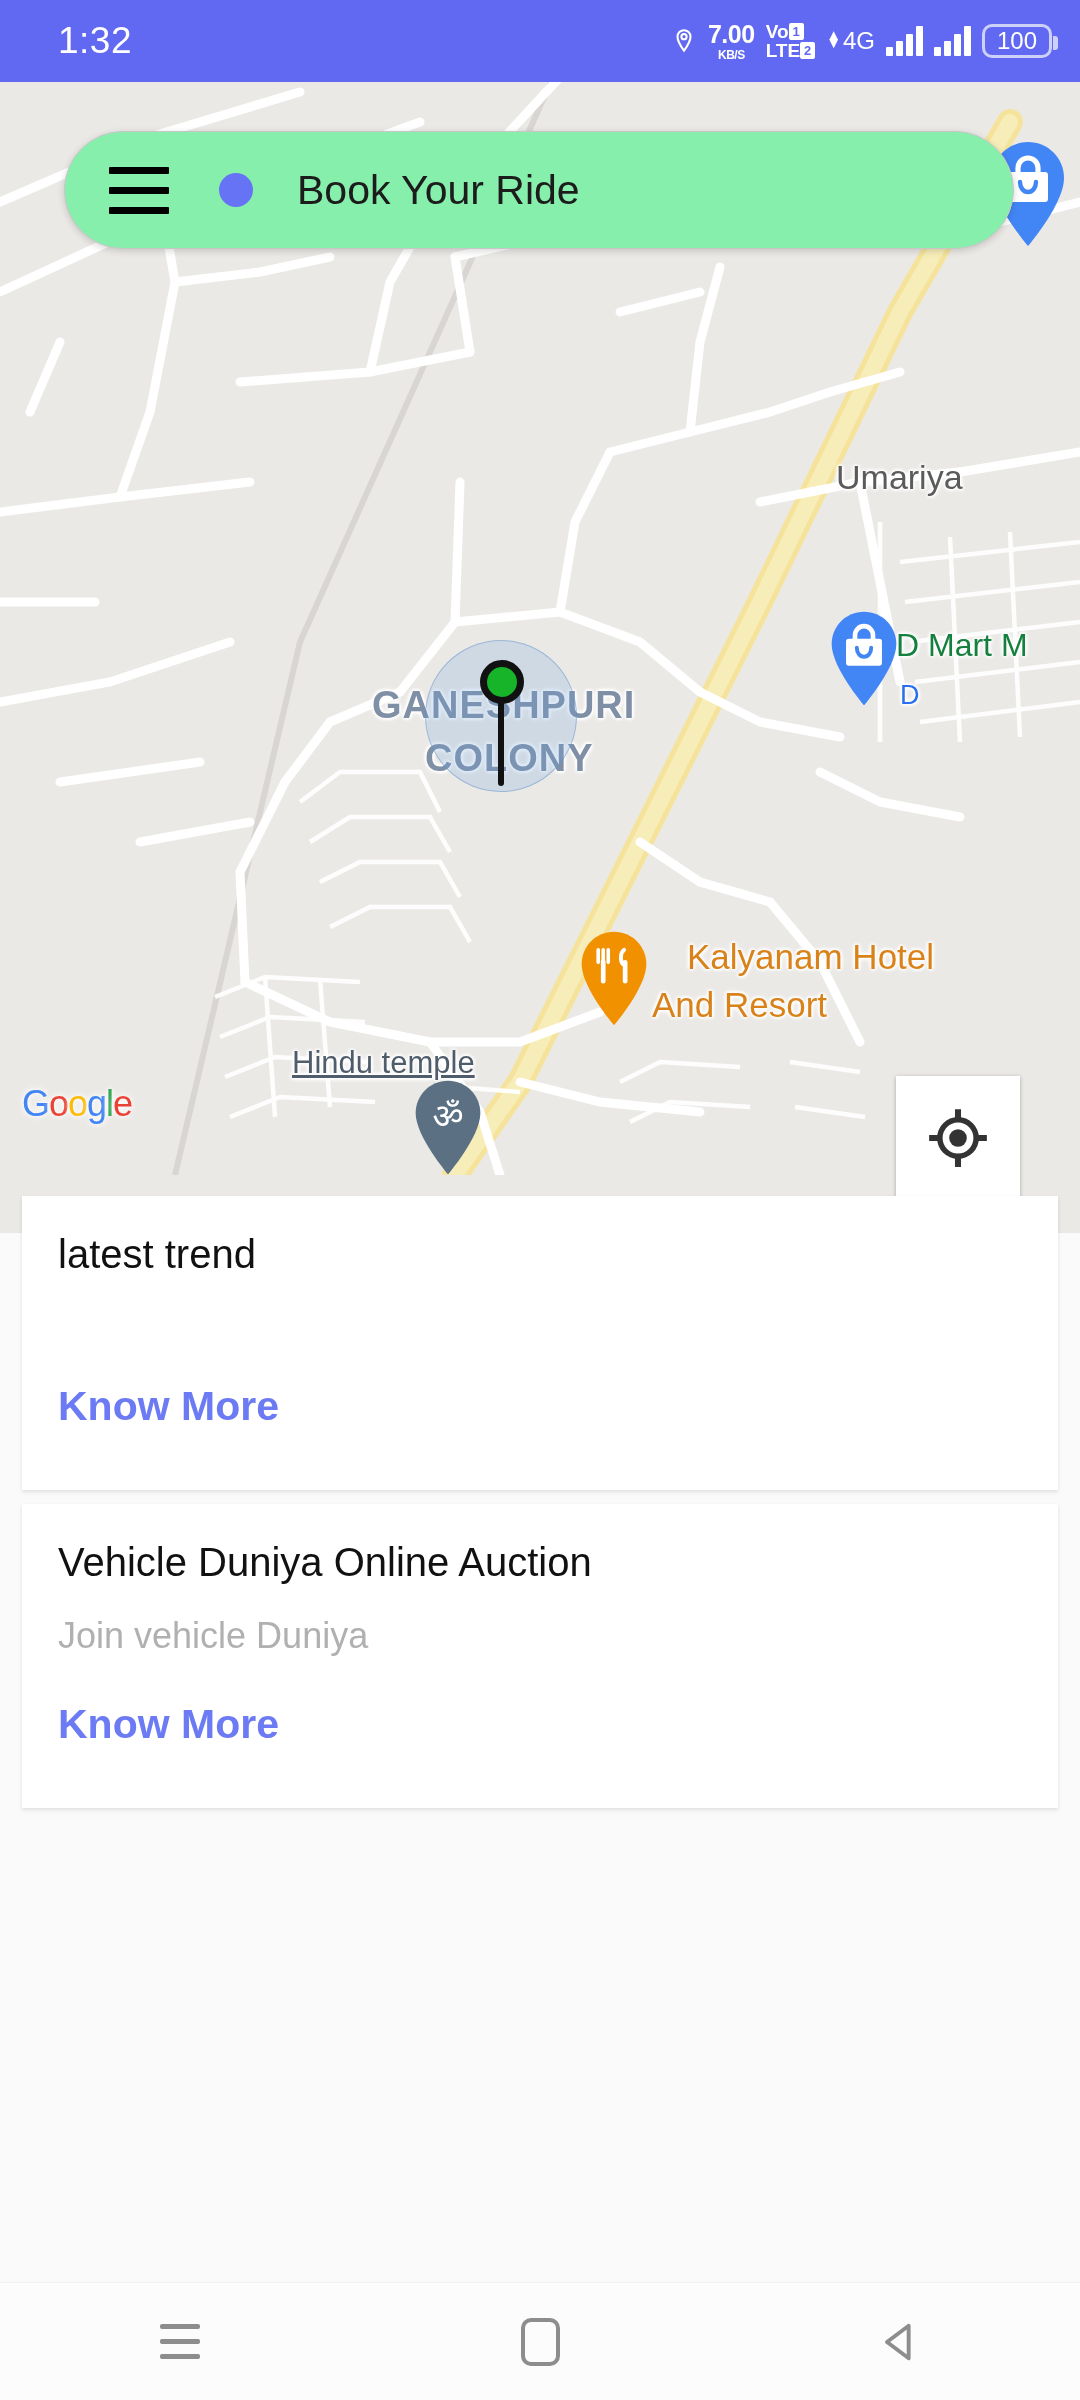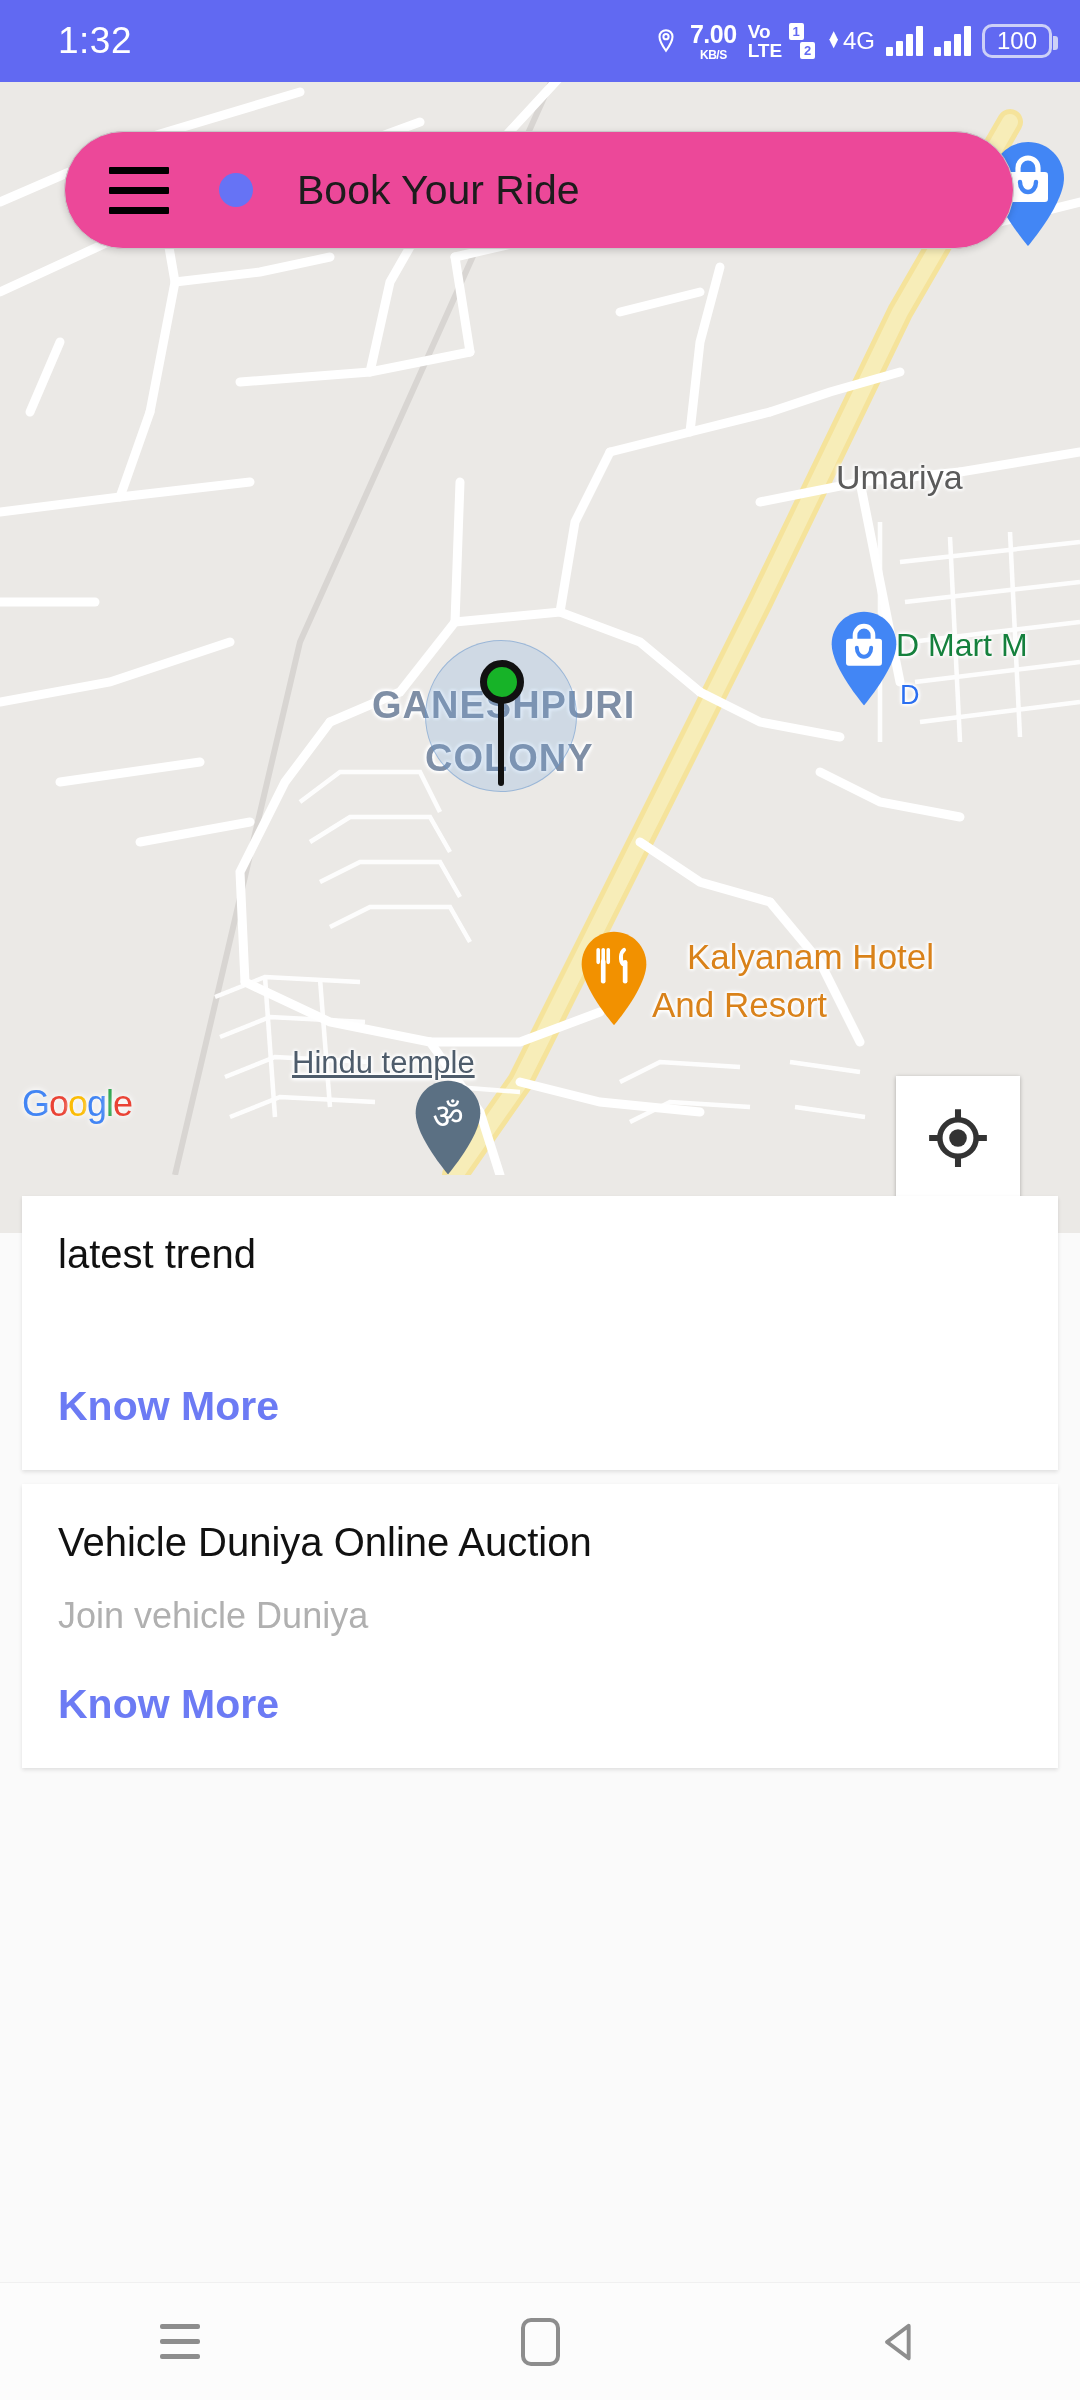--- a/index.html
+++ b/index.html
@@ -17,21 +17,21 @@
     background: #6169f2; display: flex; align-items: center;
     padding: 0 28px 0 58px; color: #ffffff;
   }
   .status-time { font-size: 37px; letter-spacing: 0.5px; font-weight: 400; }
   .status-right { margin-left: auto; display: flex; align-items: center; gap: 11px; }
   .sb-loc { width: 26px; height: 30px; }
   .sb-speed { display: flex; flex-direction: column; align-items: center; line-height: 1; }
   .sb-speed .v { font-size: 25px; font-weight: 700; letter-spacing: -0.5px; }
   .sb-speed .u { font-size: 12px; font-weight: 700; margin-top: 2px; letter-spacing: -0.5px; }
   .sb-volte { display: flex; flex-direction: column; line-height: 1.02; font-size: 19px; font-weight: 700; }
-  .sb-volte .r { display: flex; align-items: center; gap: 18px; }
+  .sb-volte .r { display: flex; align-items: center; gap: 0; }
   .sb-volte .boxn {
     display: inline-flex; align-items: center; justify-content: center;
     width: 15px; height: 17px; border: 2px solid #fff; border-radius: 2px;
     font-size: 13px; color: #6169f2; background: #fff; font-weight: 700;
   }
   .sb-4g { display: flex; align-items: flex-start; gap: 2px; }
   .arrows { display: flex; flex-direction: column; line-height: 0.55; font-size: 15px; padding-top: 4px; }
   .g-txt { font-size: 24px; font-weight: 400; }
   .bars { display: flex; align-items: flex-end; gap: 3px; height: 30px; }
   .bars i { display: block; width: 7px; background: #fff; border-radius: 1px; }
@@ -90,33 +90,33 @@
   
   .loc-btn {
     position: absolute; left: 896px; top: 994px; width: 124px; height: 124px;
     background: #ffffff; display: flex; align-items: center; justify-content: center;
     box-shadow: 0 1px 4px rgba(0,0,0,0.28);
   }
 
   
   .searchbar {
     position: absolute; left: 64px; top: 131px; width: 950px; height: 118px;
-    background: #ec4899; border-radius: 60px; border: 1px solid #c7c7c7;
+    background: #86efac; border-radius: 60px; border: 1px solid #c7c7c7;
     display: flex; align-items: center; padding: 11px 44px;
     box-shadow: 0 2px 7px rgba(0,0,0,0.16);
   }
   .hamburger { width: 60px; display: flex; flex-direction: column; gap: 13px; cursor: pointer; }
   .hamburger span { display: block; height: 7px; background: #000; border-radius: 1px; }
   .blue-dot { width: 34px; height: 34px; border-radius: 50%; background: #6673f5; margin-left: 50px; }
   .search-text { margin-left: 44px; font-size: 41px; color: #1c1c1c; }
 
   
   .cards { position: absolute; top: 1175px; left: 0; width: 1080px; }
   .card {
-    background: #ffffff; margin: 21px 22px 0 22px; padding: 36px 36px 40px 36px;
+    background: #ffffff; margin: 21px 22px 0 22px; padding: 36px 36px 60px 36px;
     box-shadow: 0 2px 4px rgba(0,0,0,0.11);
   }
   .card + .card { margin-top: 14px; }
   .card-title { font-size: 40px; color: #111111; font-weight: 400; }
   .card-sub { font-size: 36px; color: #b0b0b0; margin-top: 30px; }
   .card-link { font-size: 41px; color: #6c7bf4; font-weight: 700; margin-top: 44px; display: inline-block; }
   .card-spacer { height: 62px; }
 
   
   .navbar {

